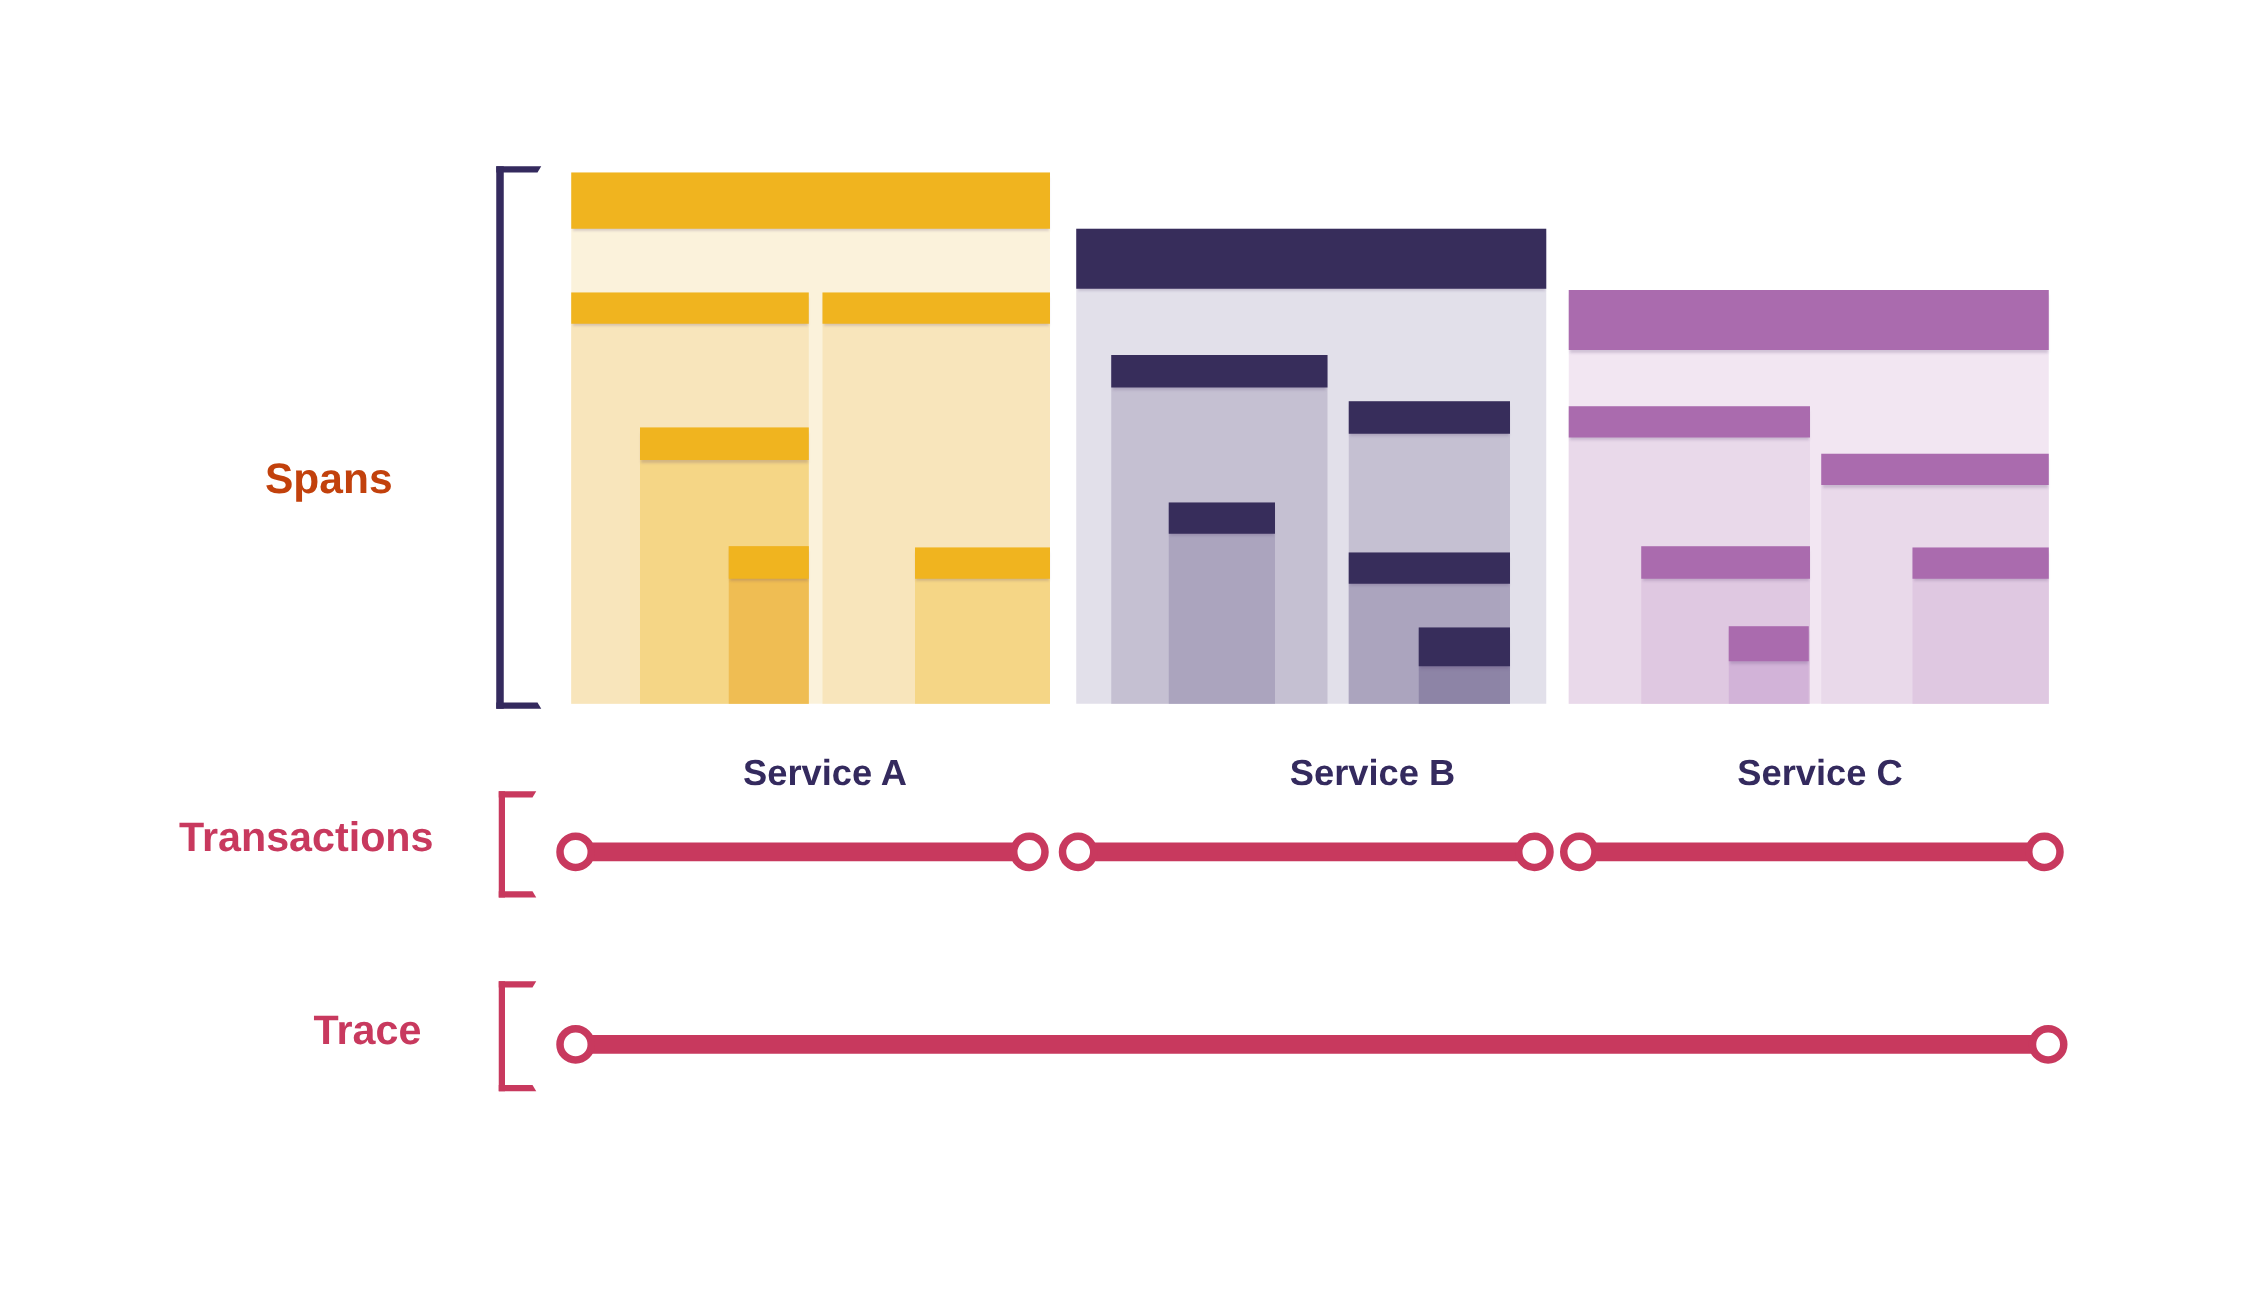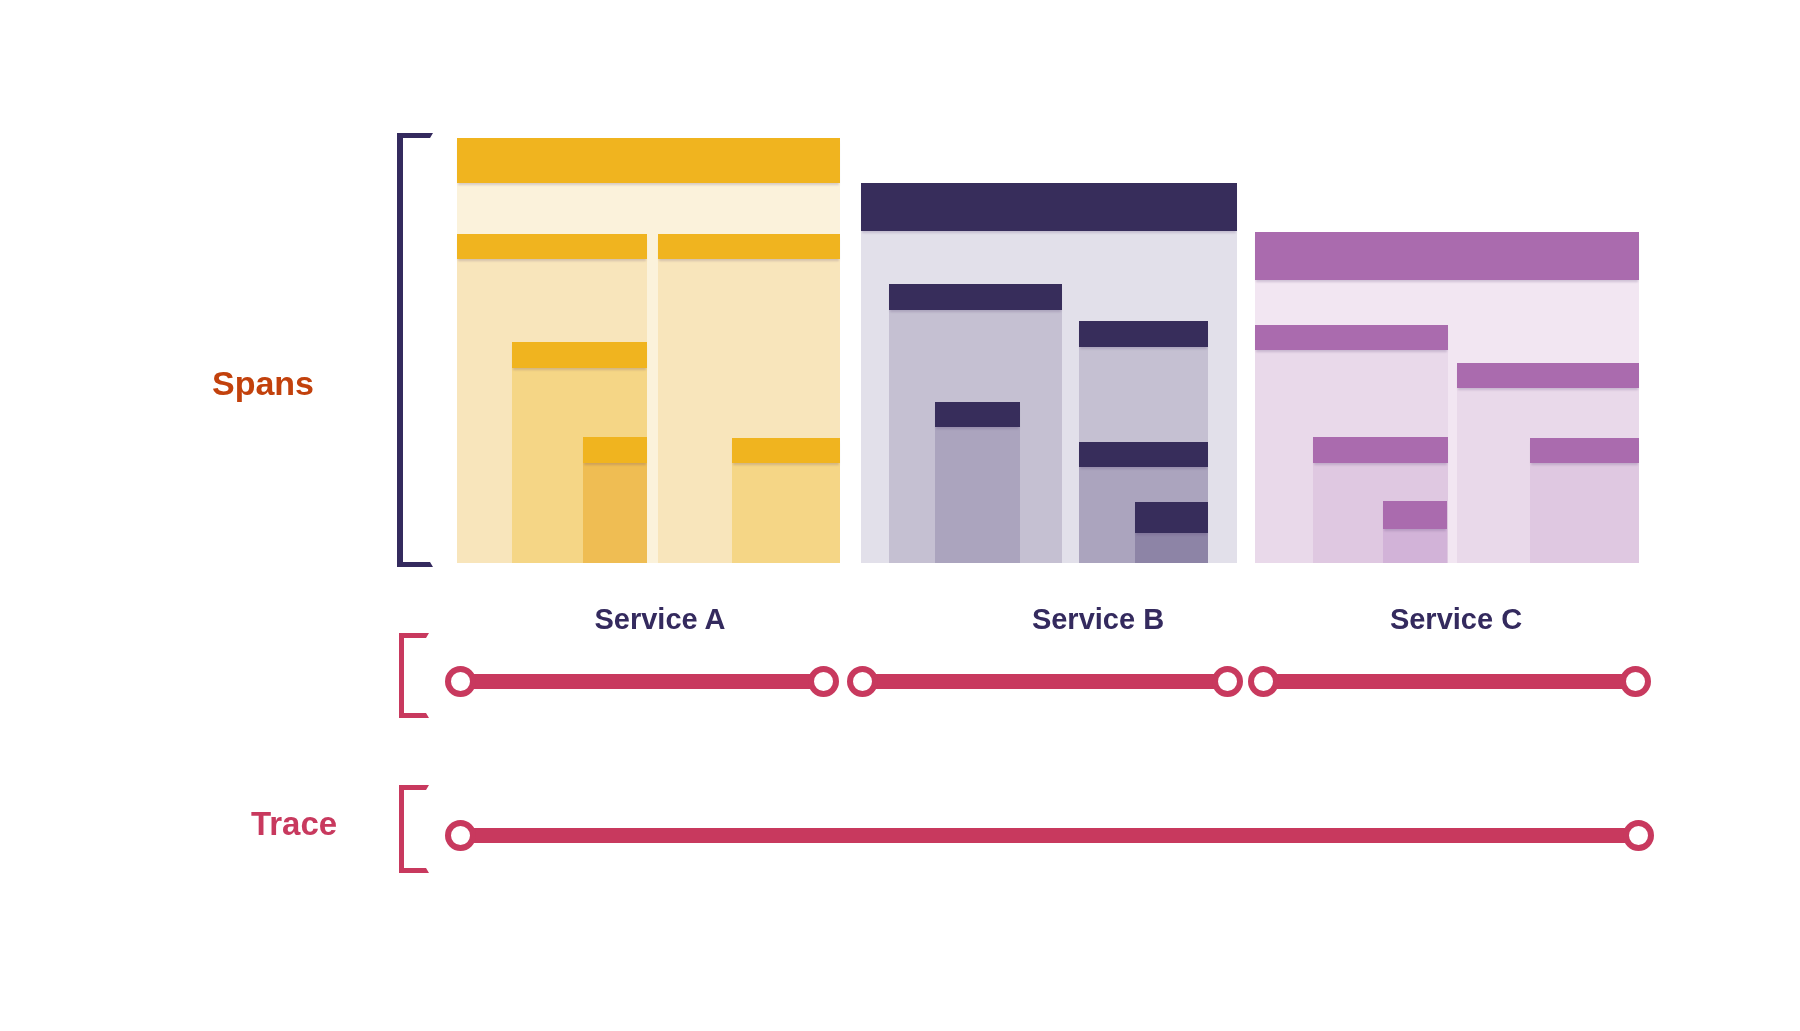--- a/index.html
+++ b/index.html
@@ -57,20 +57,21 @@
     border-radius: 50%;
     background: #ffffff;
   }
 </style>
 </head>
 <body>
 
 <div class="canvas">
 
   <div class="row-label navy" style="left:263px; top:364px;">Spans</div>
+  <div class="row-label crimson" style="left:245px; top:651px;">Transactions</div>
   <div class="row-label crimson" style="left:294px; top:805px;">Trace</div>
 
   <div class="bracket navy" style="left:397px; top:133px; width:27px; height:424px;"></div>
   <div class="bracket crimson" style="left:399px; top:633px; width:22px; height:75px;"></div>
   <div class="bracket crimson" style="left:399px; top:785px; width:22px; height:78px;"></div>
 
   <div id="spans-layer">
       <div class="span-block" style="left: 457px; top: 138px; width: 383px; height: 425px; background: rgb(251, 242, 219);">
         <div class="span-bar" style="height: 45px; background: rgb(240, 180, 31);"></div>
       </div>

